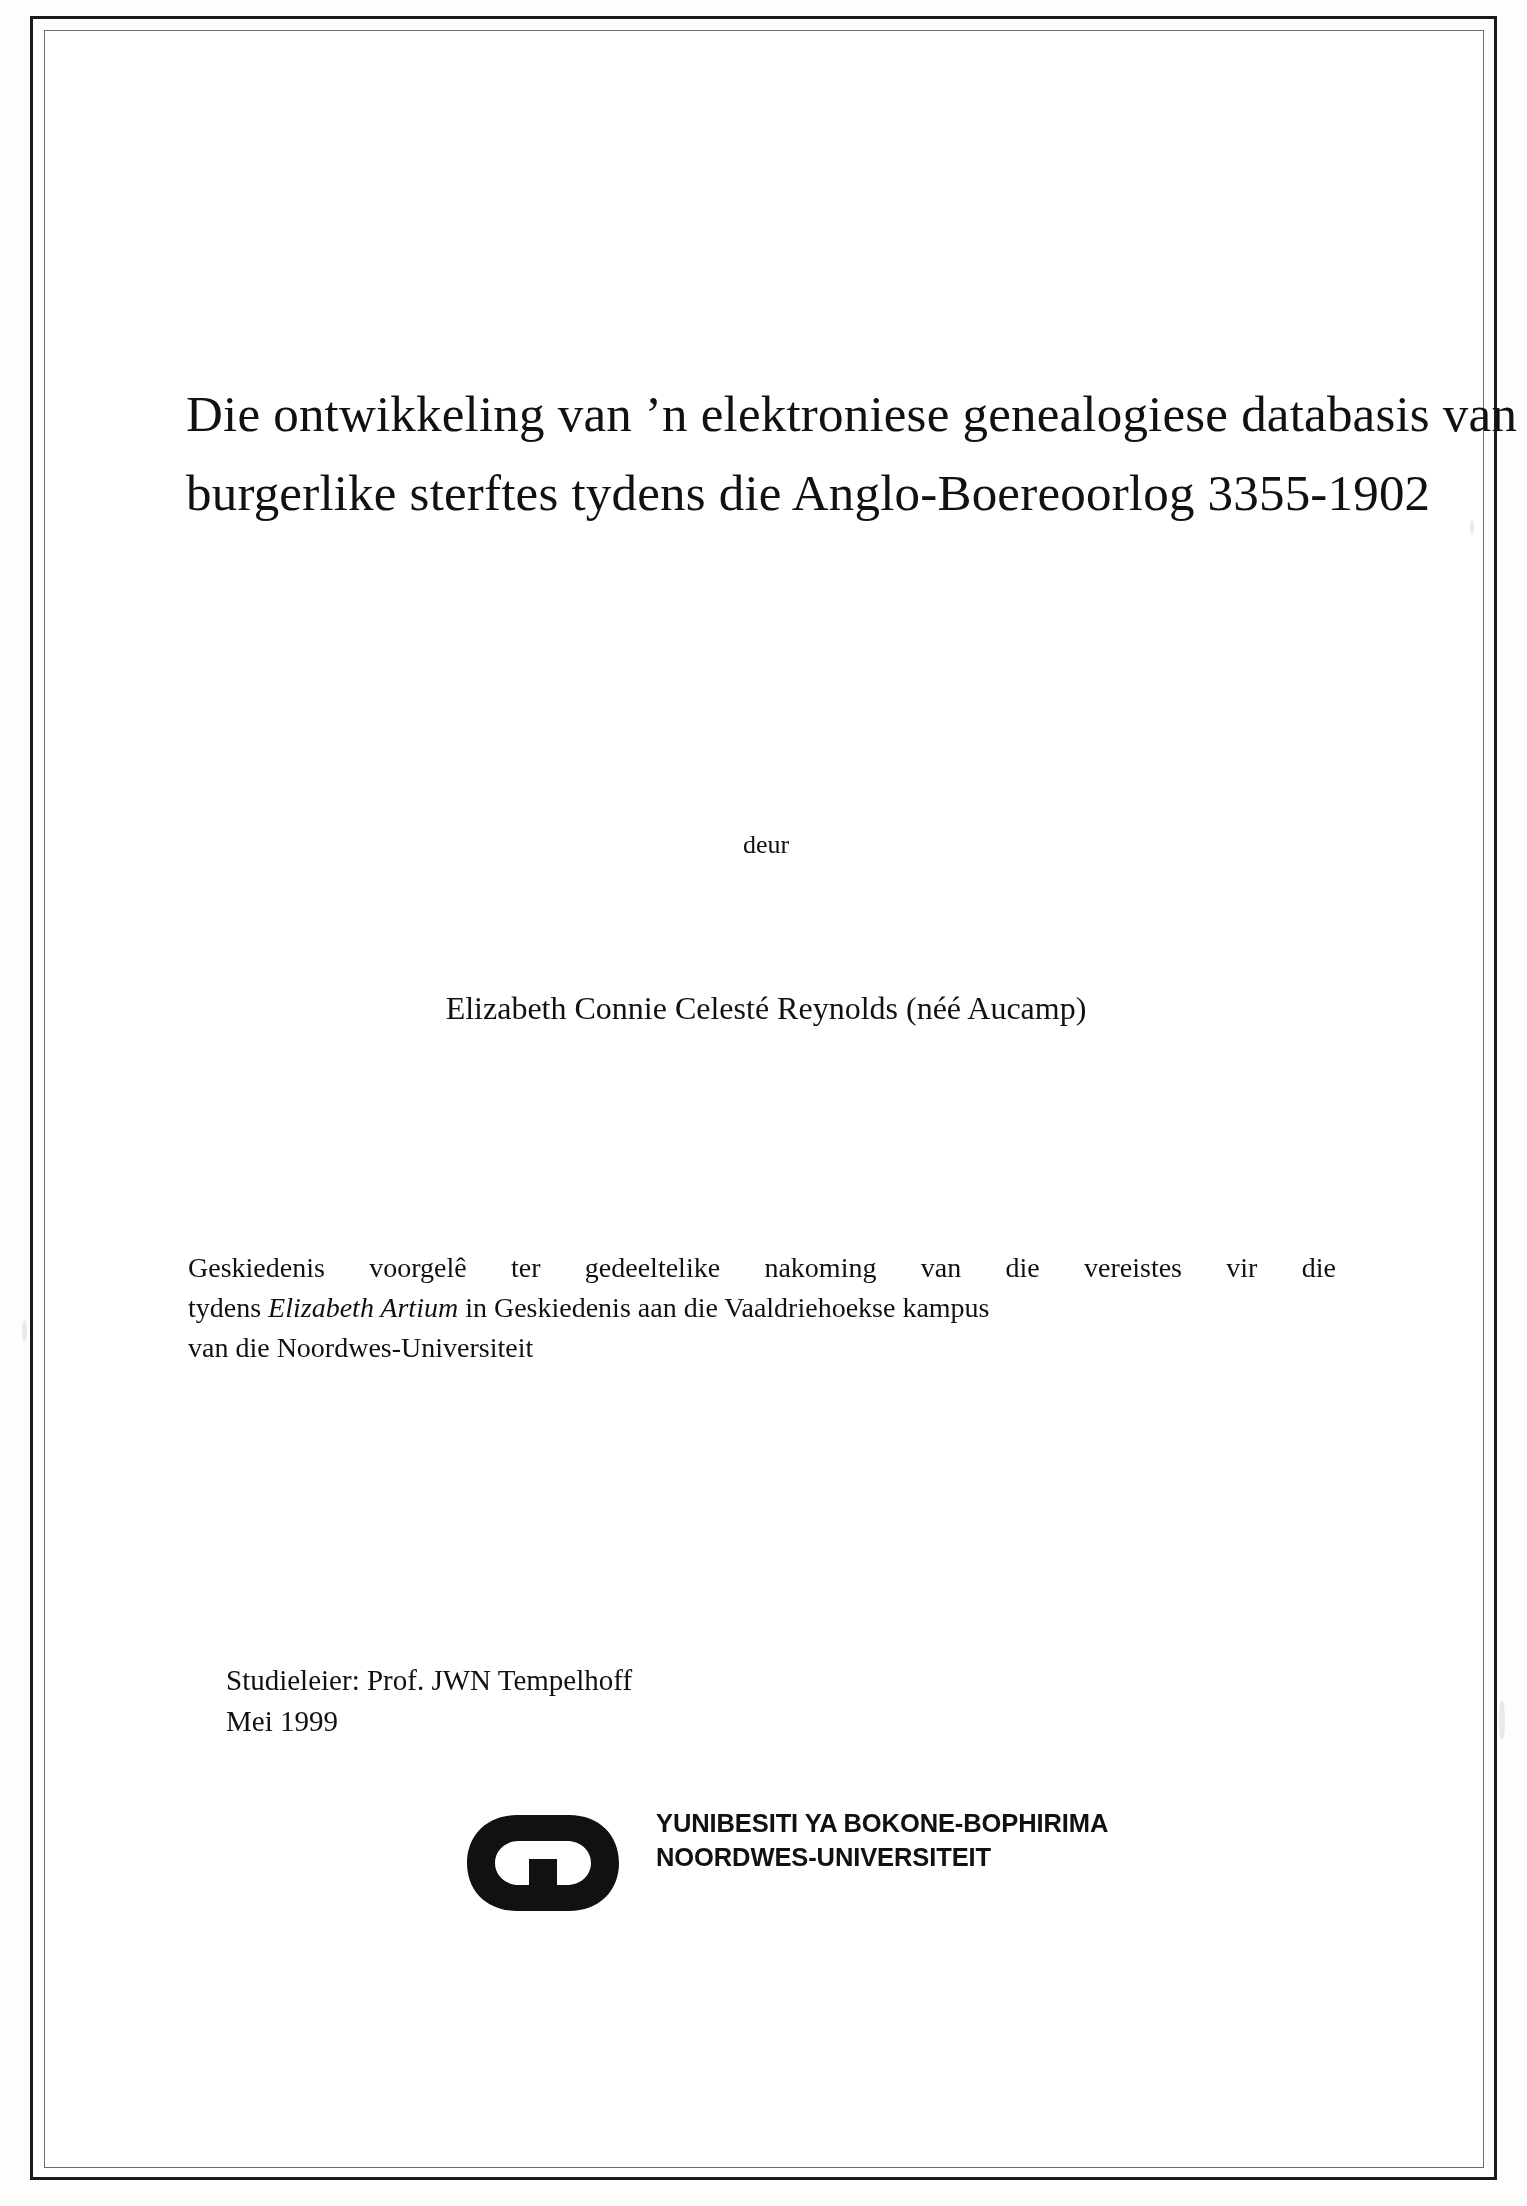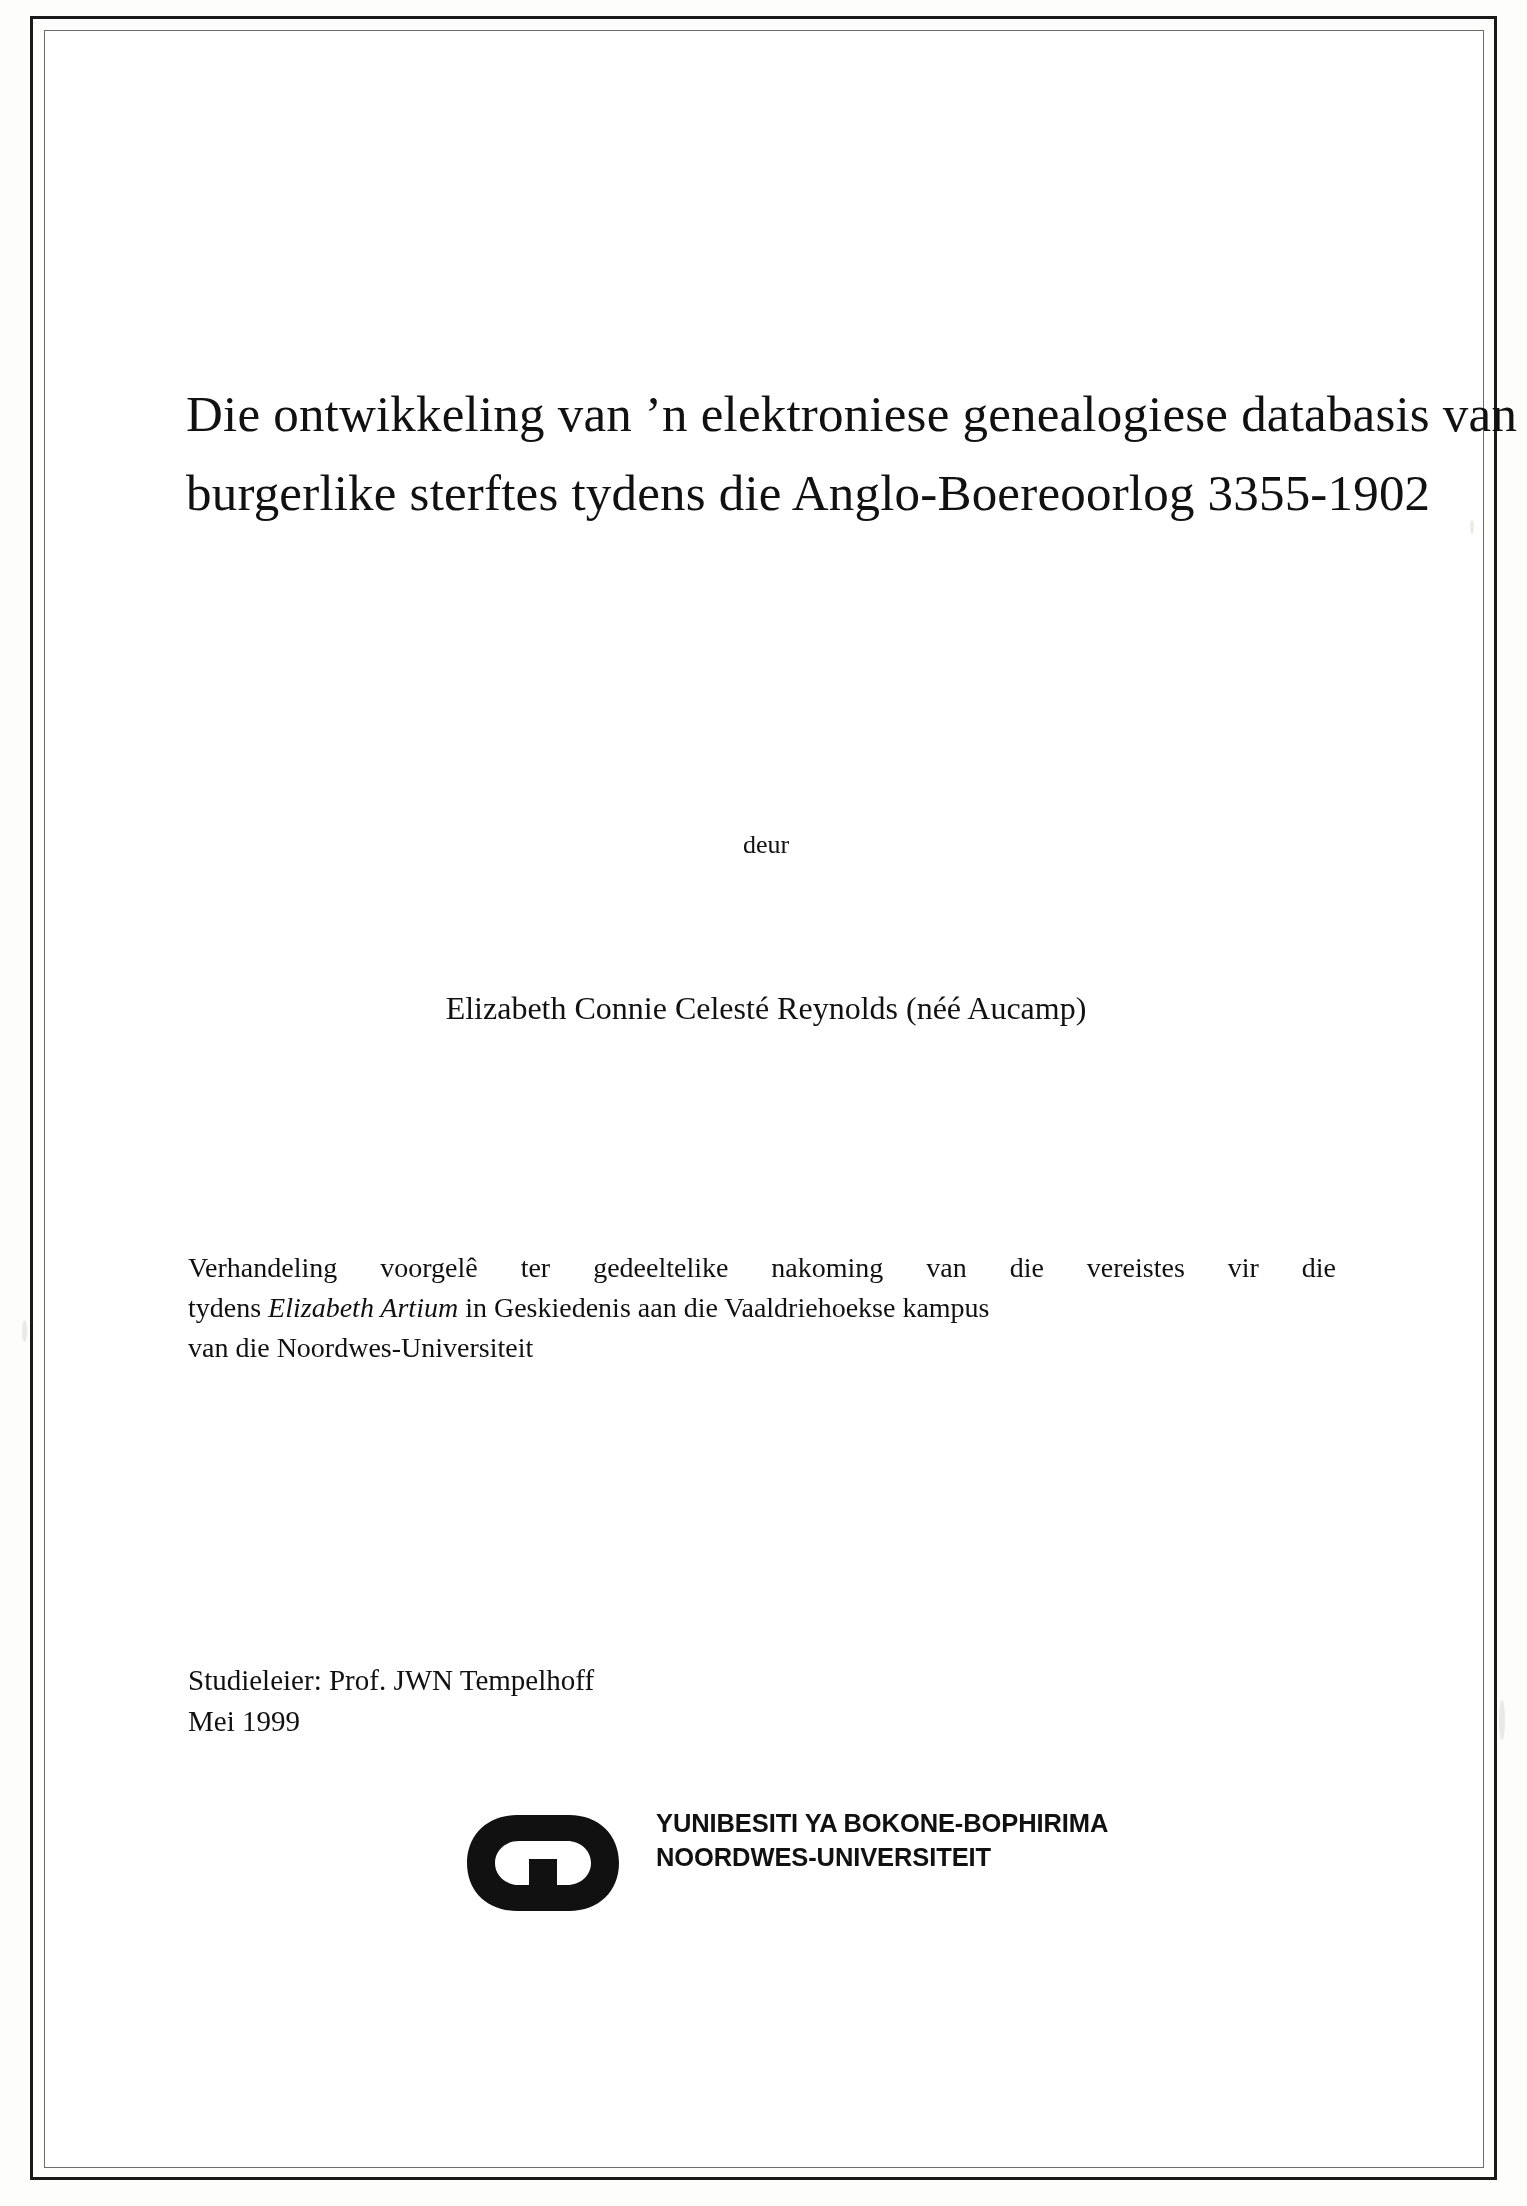--- a/index.html
+++ b/index.html
@@ -114,20 +114,21 @@
   .supervisor-block {
     position: absolute;
     top: 1630px;
     left: 2px;
     width: 900px;
     font-size: 29px;
     line-height: 1.42;
   }
   .supervisor-block span {
     display: block;
+    margin-left: 38px;
   }
 
   
   .logo-area {
     position: absolute;
     top: 1775px;
     left: 275px;
     width: 760px;
     height: 130px;
   }
@@ -174,21 +175,21 @@
   <div class="title-block">
     <span class="title-line">Die ontwikkeling van ’n elektroniese genealogiese databasis van</span>
     <span class="title-line">burgerlike sterftes tydens die Anglo-Boereoorlog 3355-1902</span>
   </div>
 
   <div class="deur">deur</div>
 
   <div class="author">Elizabeth Connie Celesté Reynolds (néé Aucamp)</div>
 
   <div class="statement">
-    <span class="justified">Verhandeling voorgelê ter gedeeltelike nakoming van die vereistes vir die</span>
+    <span class="justified">Geskiedenis voorgelê ter gedeeltelike nakoming van die vereistes vir die</span>
     <span class="plain"><span>tydens </span><i>Elizabeth Artium</i><span> in Geskiedenis aan die Vaaldriehoekse kampus</span></span>
     <span class="plain">van die Noordwes-Universiteit</span>
   </div>
 
   <div class="supervisor-block">
     <span>Studieleier: Prof. JWN Tempelhoff</span>
     <span>Mei 1999</span>
   </div>
 
   <div class="logo-area">

